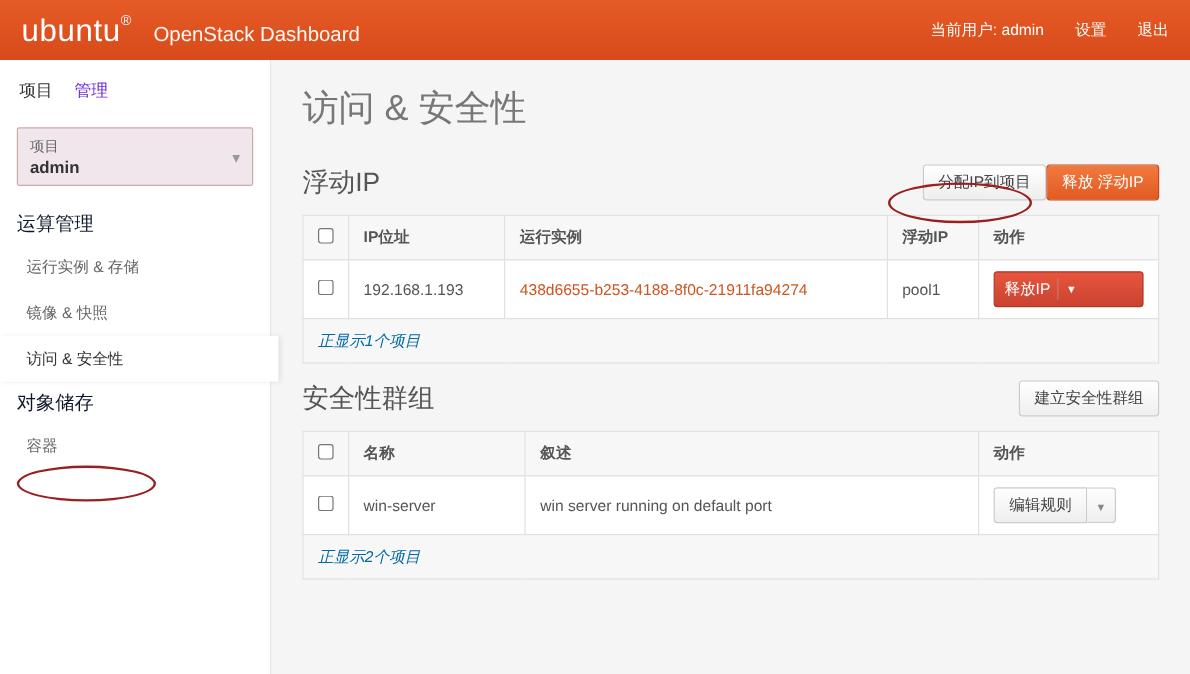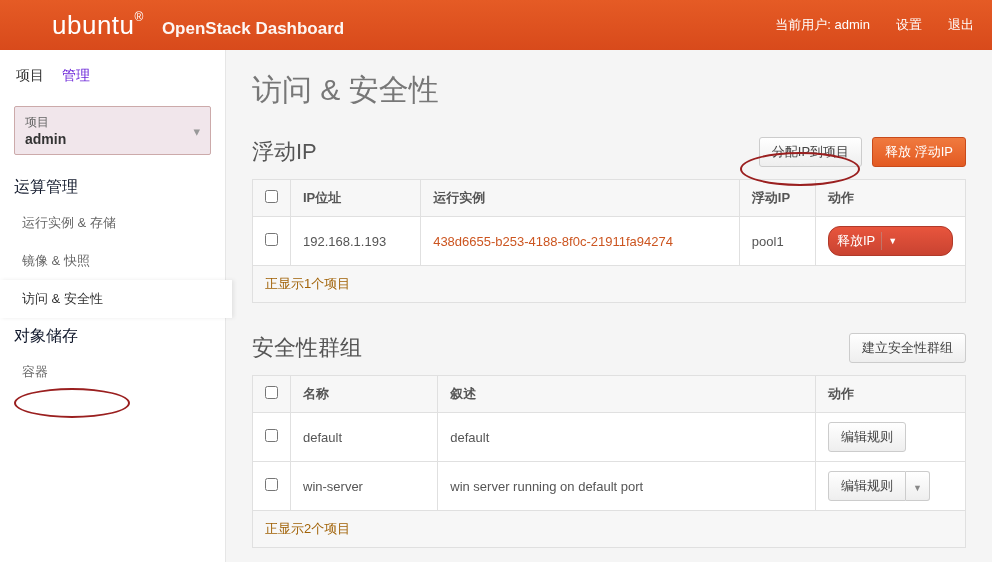--- a/index.html
+++ b/index.html
@@ -1,54 +1,54 @@
 <!DOCTYPE html>
 <html><head>
 <meta charset="utf-8">
 <style>
 * { margin:0; padding:0; box-sizing:border-box; }
 body { font-family: "Helvetica Neue", Helvetica, Arial, sans-serif; background:#f5f5f5; color:#555; font-size:13px; width:992px; }
 .topbar { background:linear-gradient(#e55b25,#d84a1b); height:50px; display:flex; align-items:center; color:#fff; padding:0 18px; }
-.logo { display:flex; align-items:baseline; gap:10px;margin-left:34px; }
+.logo { display:flex; align-items:baseline; gap:10px; }
 .logo-ubuntu { font-size:26px; font-weight:300; letter-spacing:0.5px; }
 .logo-ubuntu sup { font-size:12px; vertical-align:top; }
-.logo-dash { font-size:17px; font-weight:700; opacity:0.95; margin-left:8px; }
+.logo-dash { font-size:17px; font-weight:400; opacity:0.95; margin-left:8px; }
 .top-right { margin-left:auto; display:flex; gap:26px; font-size:13px; }
 .top-right span { cursor:pointer; }
 .wrap { display:flex; }
 .sidebar { width:226px; background:#fff; padding:14px 0 30px; border-right:1px solid #e6e6e6; min-height:520px; position:relative; }
 .tabs { display:flex; padding:0 14px 6px; gap:14px; font-size:14px; }
 .tabs .tab { color:#6d28d9; cursor:pointer; padding:3px 2px; }
 .tabs .tab.active { color:#333; font-weight:500; }
 .project-box { margin:12px 14px 14px; border:1px solid #caa; background:#f1e6eb; border-radius:2px; padding:7px 10px; position:relative; display:flex; flex-direction:column; }
 .project-box small { font-size:12px; color:#666; }
 .project-box strong { font-size:14px; color:#333; }
 .project-box .caret { position:absolute; right:10px; top:50%; transform:translateY(-50%); color:#999; }
 .side-heading { padding:8px 14px 6px; color:#0f172a; font-size:16px; font-weight:500; }
 .side-item { padding:10px 22px; color:#666; cursor:pointer; font-size:13px; }
 .side-item.active { background:#fff; box-shadow:2px 0 4px rgba(0,0,0,0.08); position:relative; z-index:2; width:232px; }
 .side-item.active { color:#333; }
 .main { flex:1; padding:20px 26px; }
 h1 { font-size:30px; font-weight:400; color:#777; margin-bottom:26px; }
 .section-head { display:flex; align-items:flex-end; margin-bottom:12px; }
 .section-head h2 { font-size:22px; font-weight:400; color:#555; }
-.section-head .btns { margin-left:auto; display:flex; gap:10px; }
+.section-head .btns { margin-left:auto; display:flex; }
 .btn { border:1px solid #ccc; background:linear-gradient(#fff,#eee); border-radius:3px; padding:5px 12px; font-size:13px; color:#444; cursor:pointer; }
 .btn.orange { background:linear-gradient(#f07a3f,#e35a22); border-color:#c84a1b; color:#fff; }
 .btn.red { background:linear-gradient(#e8553d,#c94331); border-color:#b03a2a; color:#fff; }
-.btn.split { padding:5px 8px; display:flex; align-items:center; gap:6px;border-radius:12px; }
+.btn.split { padding:5px 8px; display:flex; align-items:center; gap:6px; }
 .btn.split .divider { width:1px; align-self:stretch; background:rgba(255,255,255,0.35); border-left:1px solid rgba(0,0,0,0.15); }
 .btn.split .car { font-size:9px; }
-table { width:100%; border:1px solid #ddd; border-collapse:collapse; background:#fff; margin-bottom:30px; }
+table { width:100%; border:1px solid #ddd; border-collapse:collapse; background:#fff; margin-bottom:14px; }
 th, td { border:1px solid #e0e0e0; padding:9px 12px; text-align:left; font-size:13px; vertical-align:middle; }
 th { background:#f7f7f7; color:#555; font-weight:600; }
 .chk { width:34px; text-align:center; }
 input[type=checkbox] { width:13px; height:13px; }
 .link { color:#cc5520;text-align:center; }
-tfoot td { background:#f7f7f7; color:#a16207; }
+tfoot td { background:#f7f7f7; color:#0369a1;font-style:italic; }
 .circle { position:absolute; border:2px solid #9a1f1f; border-radius:50%; pointer-events:none; }
 .circle.c1 { width:120px; height:34px; left:740px; top:152px; }
 .circle.c2 { width:116px; height:30px; left:14px; top:338px; }
 .action-col { width:150px; }
 .caret-down { font-size:9px; color:#888; }
 .btn-group { display:flex; }
 .btn-group .btn { border-radius:3px 0 0 3px; }
 .btn-group .btn.caret-btn { border-radius:0 3px 3px 0; border-left:none; padding:5px 7px; }
 </style>
 </head>
@@ -141,26 +141,20 @@
         <tr>
           <th class="chk"><input type="checkbox" style=""></th>
           <th>名称</th>
           <th>叙述</th>
           <th class="action-col">动作</th>
         </tr>
       </thead>
       <tbody>
         <tr>
           <td class="chk"><input type="checkbox" style=""></td>
-          <td>default</td>
-          <td>default</td>
-          <td><button class="btn">编辑规则</button></td>
-        </tr>
-        <tr>
-          <td class="chk"><input type="checkbox" style=""></td>
           <td>win-server</td>
           <td>win server running on default port</td>
           <td>
             <div class="btn-group">
               <button class="btn">编辑规则</button>
               <button class="btn caret-btn"><span class="caret-down">▼</span></button>
             </div>
           </td>
         </tr>
       </tbody>

